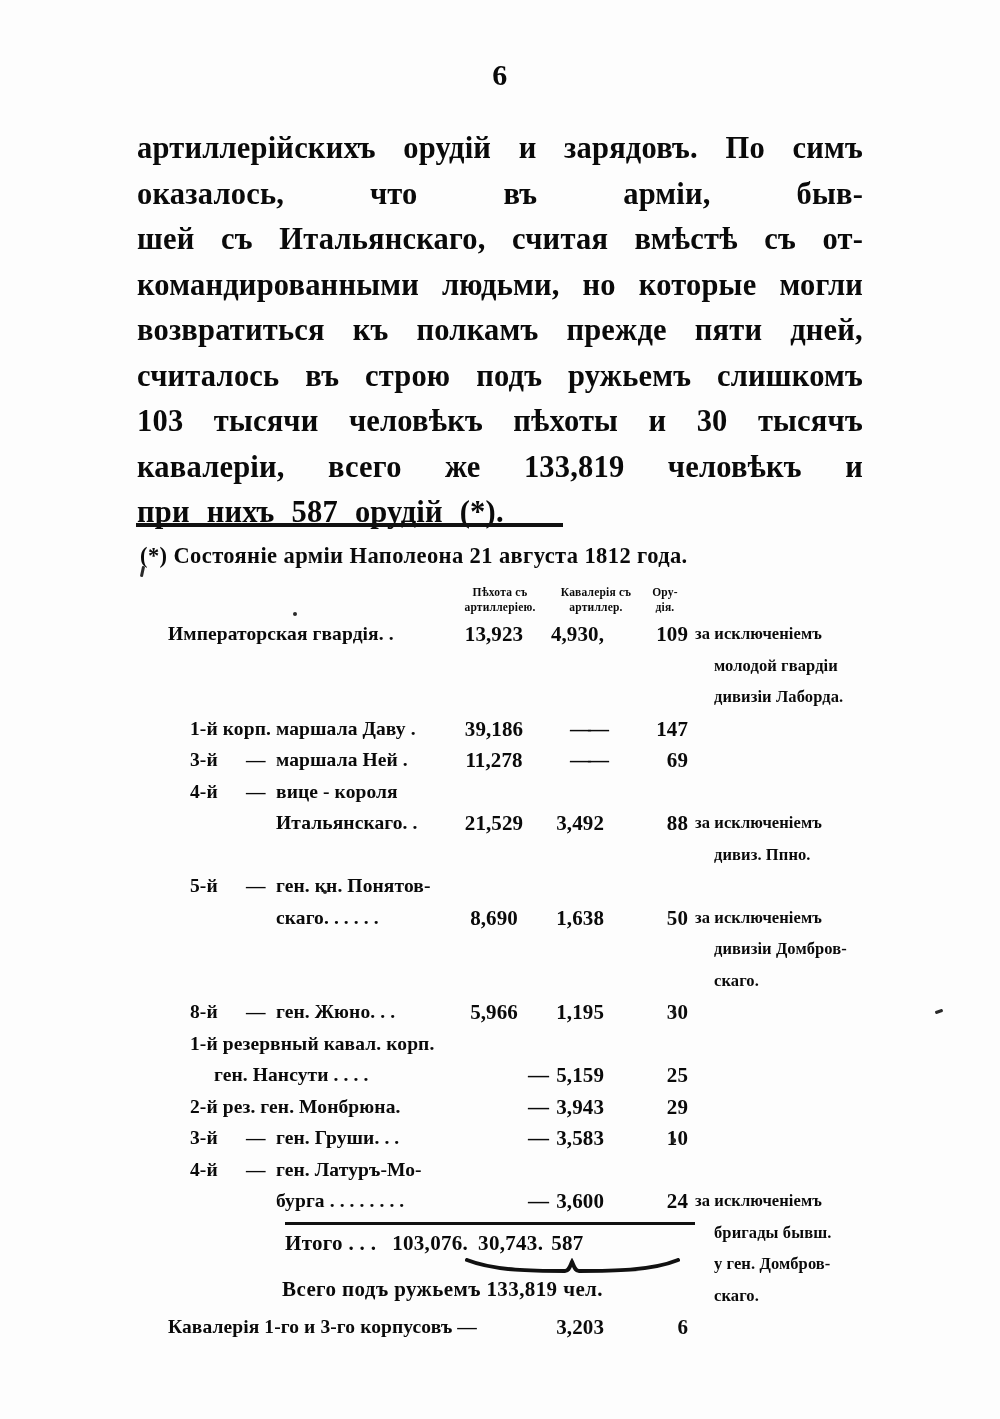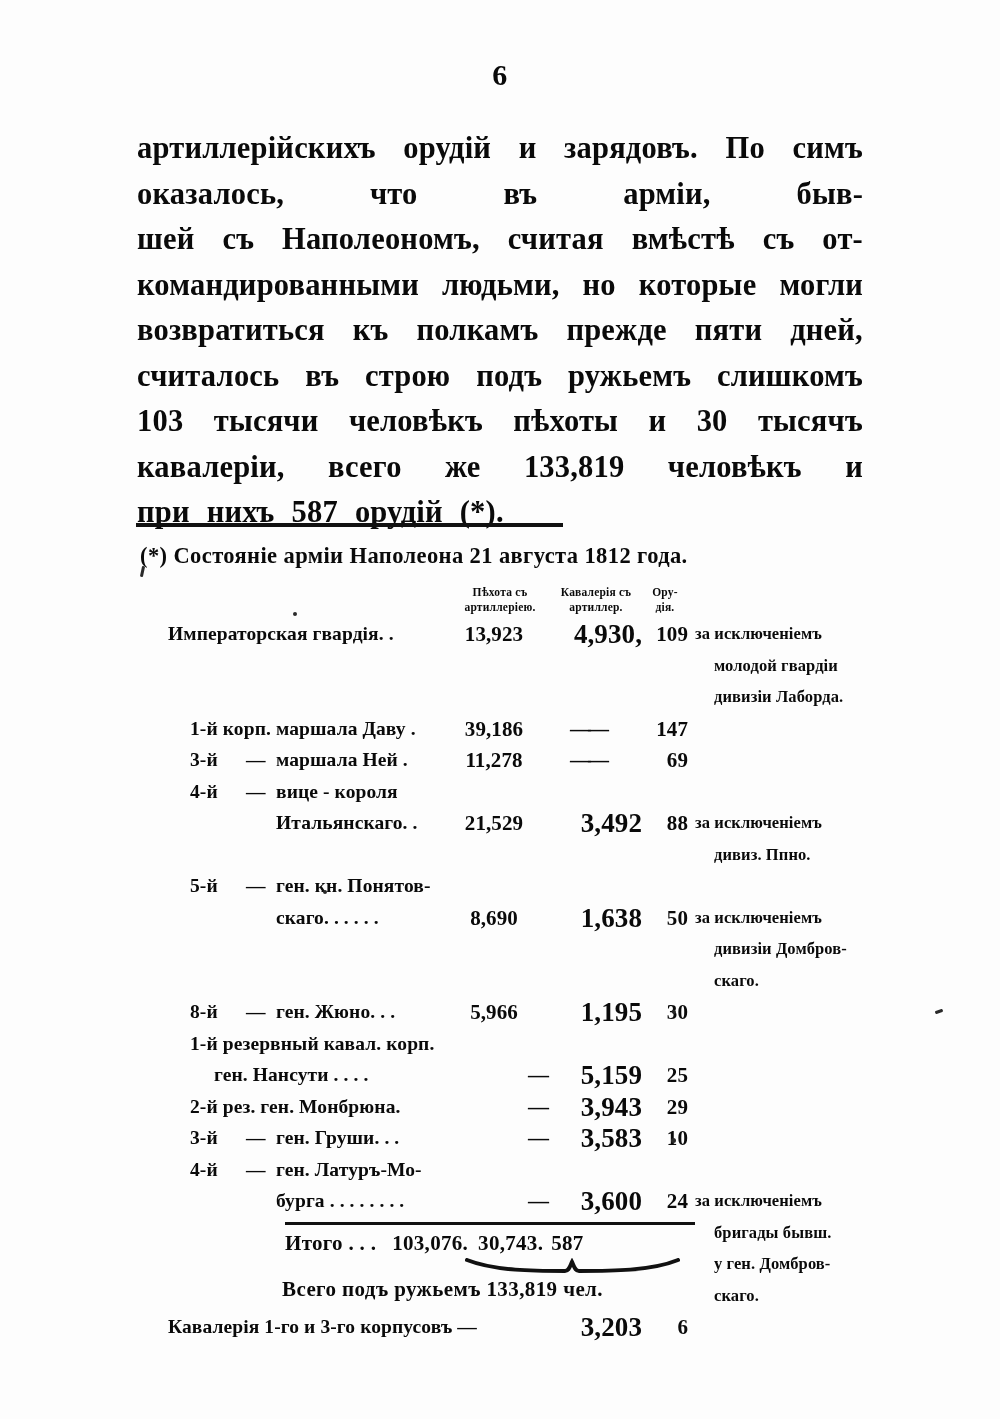--- a/index.html
+++ b/index.html
@@ -118,21 +118,21 @@
   }
   
   .c-num   { left: 190px; width: 60px; text-align: left; }
   .c-dash  { left: 246px; width: 36px; text-align: left; }
   .c-name  { left: 276px; width: 200px; text-align: left; }
   .c-wide  { left: 168px; width: 330px; text-align: left; }
   .c-full  { left: 170px; width: 330px; text-align: left; }
 
   
   .c-inf  { left: 440px; width: 108px; text-align: center; font-size: 21px; }
-  .c-cav  { left: 562px; width: 80px; text-align: right; font-size: 27px; }
+  .c-cav  { left: 524px; width: 80px; text-align: right; font-size: 21px; }
   .c-gun  { left: 642px; width: 46px; text-align: right; font-size: 21px; }
   .c-note { left: 695px; width: 290px; text-align: left; font-size: 16.5px; }
   .c-note2 { left: 714px; width: 280px; text-align: left; font-size: 16.5px; }
 
   
   .tot-rule {
     position: absolute;
     top: 1222px;
     left: 285px;
     width: 410px;
@@ -199,21 +199,21 @@
       <div class="body-line justify">
         <span class="w">оказалось,</span>
         <span class="w">что</span>
         <span class="w">въ</span>
         <span class="w">арміи,</span>
         <span class="w">быв-</span>
       </div>
       <div class="body-line justify">
         <span class="w">шей</span>
         <span class="w">съ</span>
-        <span class="w">Наполеономъ,</span>
+        <span class="w">Итальянскаго,</span>
         <span class="w">считая</span>
         <span class="w">вмѣстѣ</span>
         <span class="w">съ</span>
         <span class="w">от-</span>
       </div>
       <div class="body-line justify">
         <span class="w">командированными</span>
         <span class="w">людьми,</span>
         <span class="w">но</span>
         <span class="w">которые</span>

